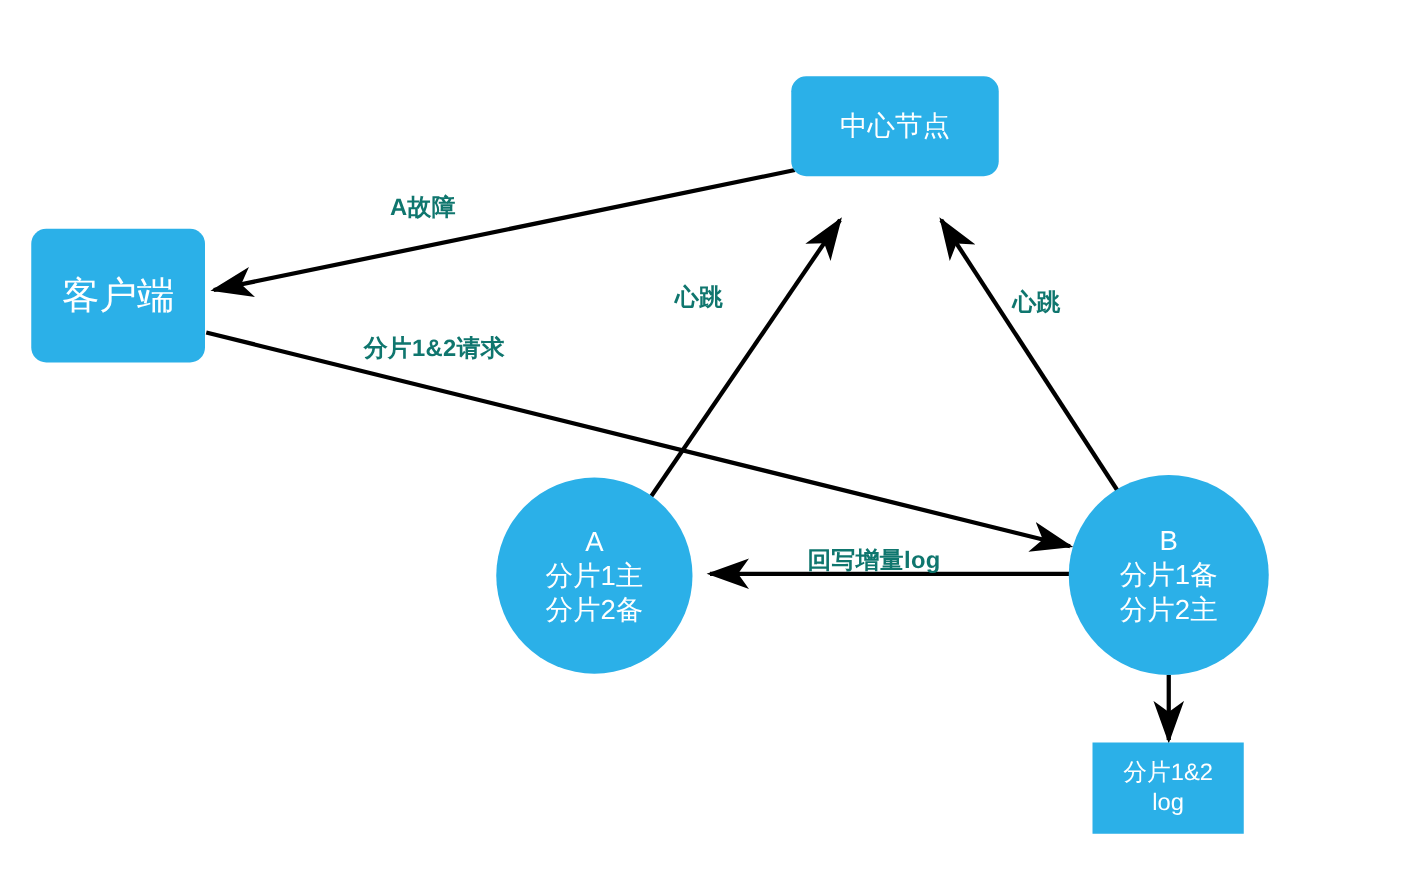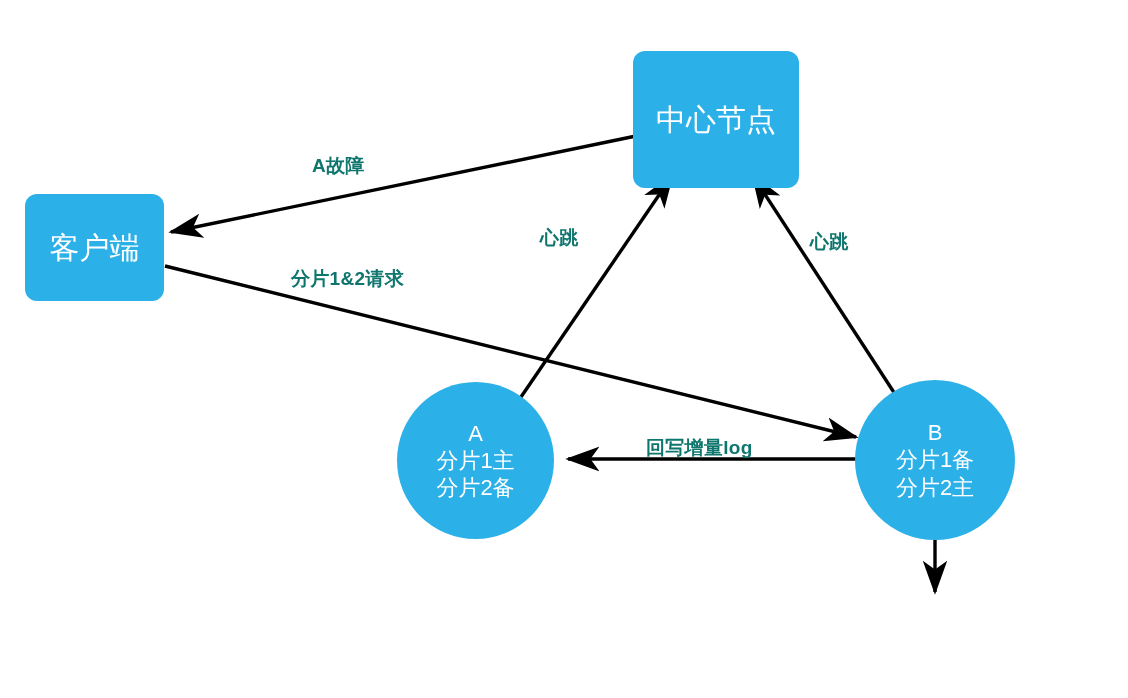--- a/index.html
+++ b/index.html
@@ -46,25 +46,25 @@
   .node-circle {
     background: #2BB0E8;
     border-radius: 50%;
   }
   .node .line {
     display: block;
     white-space: nowrap;
   }
   
   #node-center {
-    left: 633px; top: 51px; width: 166px; height: 137px;
-    font-size: 30px;
+    left: 633px; top: 61px; width: 166px; height: 80px;
+    font-size: 22px;
   }
   #node-client {
-    left: 25px; top: 194px; width: 139px; height: 107px;
+    left: 25px; top: 183px; width: 139px; height: 107px;
     font-size: 30px;
   }
   #node-a {
     left: 397px; top: 382px; width: 157px; height: 157px;
     font-size: 22px;
   }
   #node-b {
     left: 855px; top: 380px; width: 160px; height: 160px;
     font-size: 22px;
   }
@@ -124,20 +124,24 @@
     <span class="line">分片1主</span>
     <span class="line">分片2备</span>
   </div>
 
   <div id="node-b" class="node node-circle">
     <span class="line">B</span>
     <span class="line">分片1备</span>
     <span class="line">分片2主</span>
   </div>
 
+  <div id="node-log" class="node node-rect-sharp">
+    <span class="line">分片1&amp;2</span>
+    <span class="line">log</span>
+  </div>
 
   <div id="label-a-fault" class="edge-label">A故障</div>
 
   <div id="label-shard-req" class="edge-label">分片1&amp;2请求</div>
 
   <div id="label-hb-left" class="edge-label">心跳</div>
 
   <div id="label-hb-right" class="edge-label">心跳</div>
 
   <div id="label-writeback" class="edge-label">回写增量log</div>

